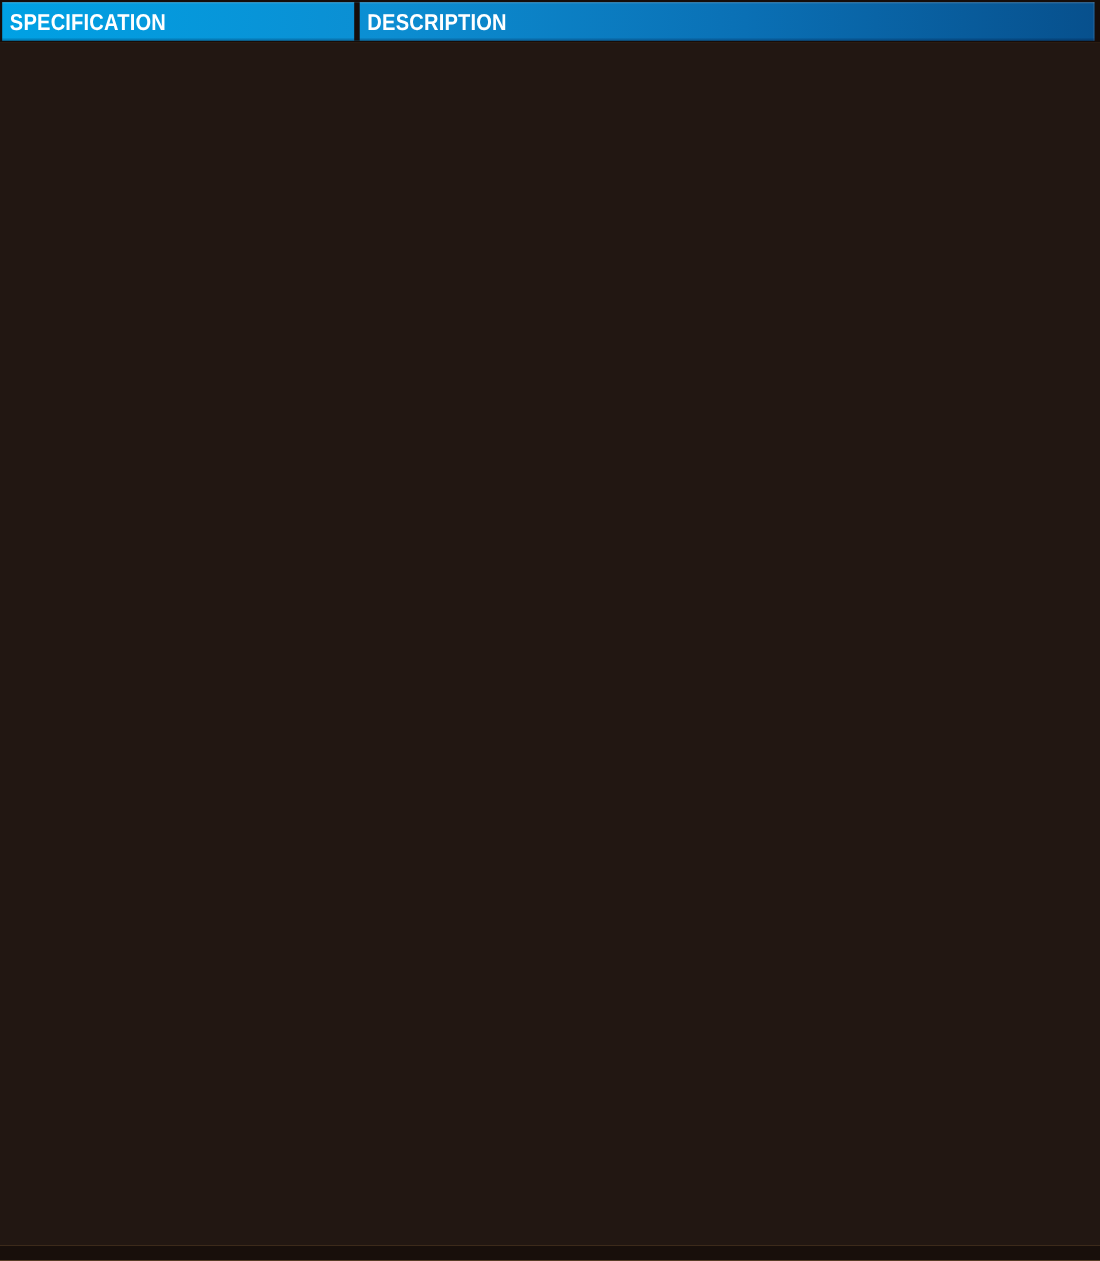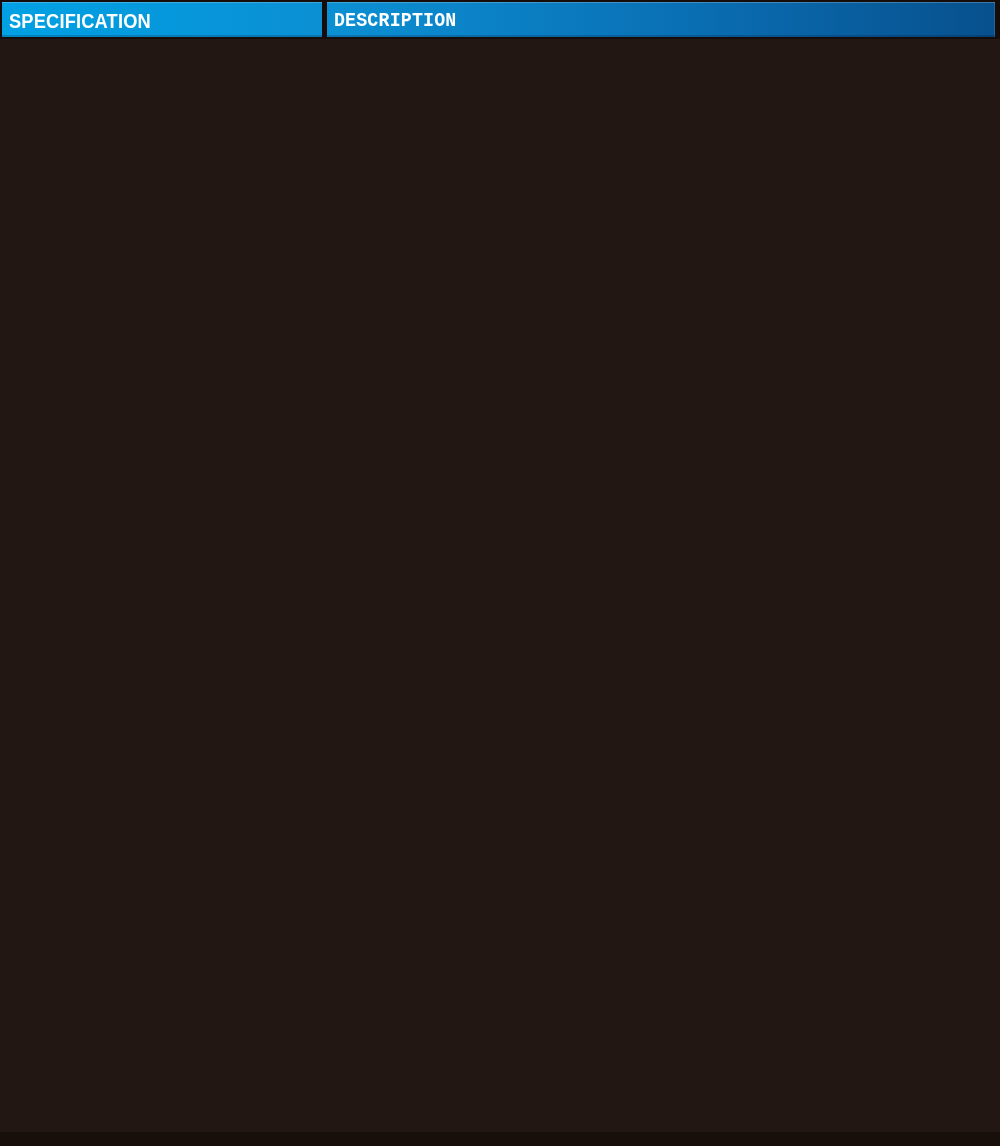--- a/index.html
+++ b/index.html
@@ -49,21 +49,20 @@
     align-items: center;
     overflow: hidden;
   }
   .header-cell.spec {
     left: 0;
     width: 320px;
   }
   .header-cell.desc {
     left: 325px;
     width: 668px;
-    font-family: Liberation Mono, monospace;
   }
   .header-label {
     color: #ffffff;
     font-weight: bold;
     font-size: 21px;
     line-height: 1;
     letter-spacing: 0.2px;
     padding-left: 8px;
     padding-top: 2px;
     transform: scaleX(0.87);

